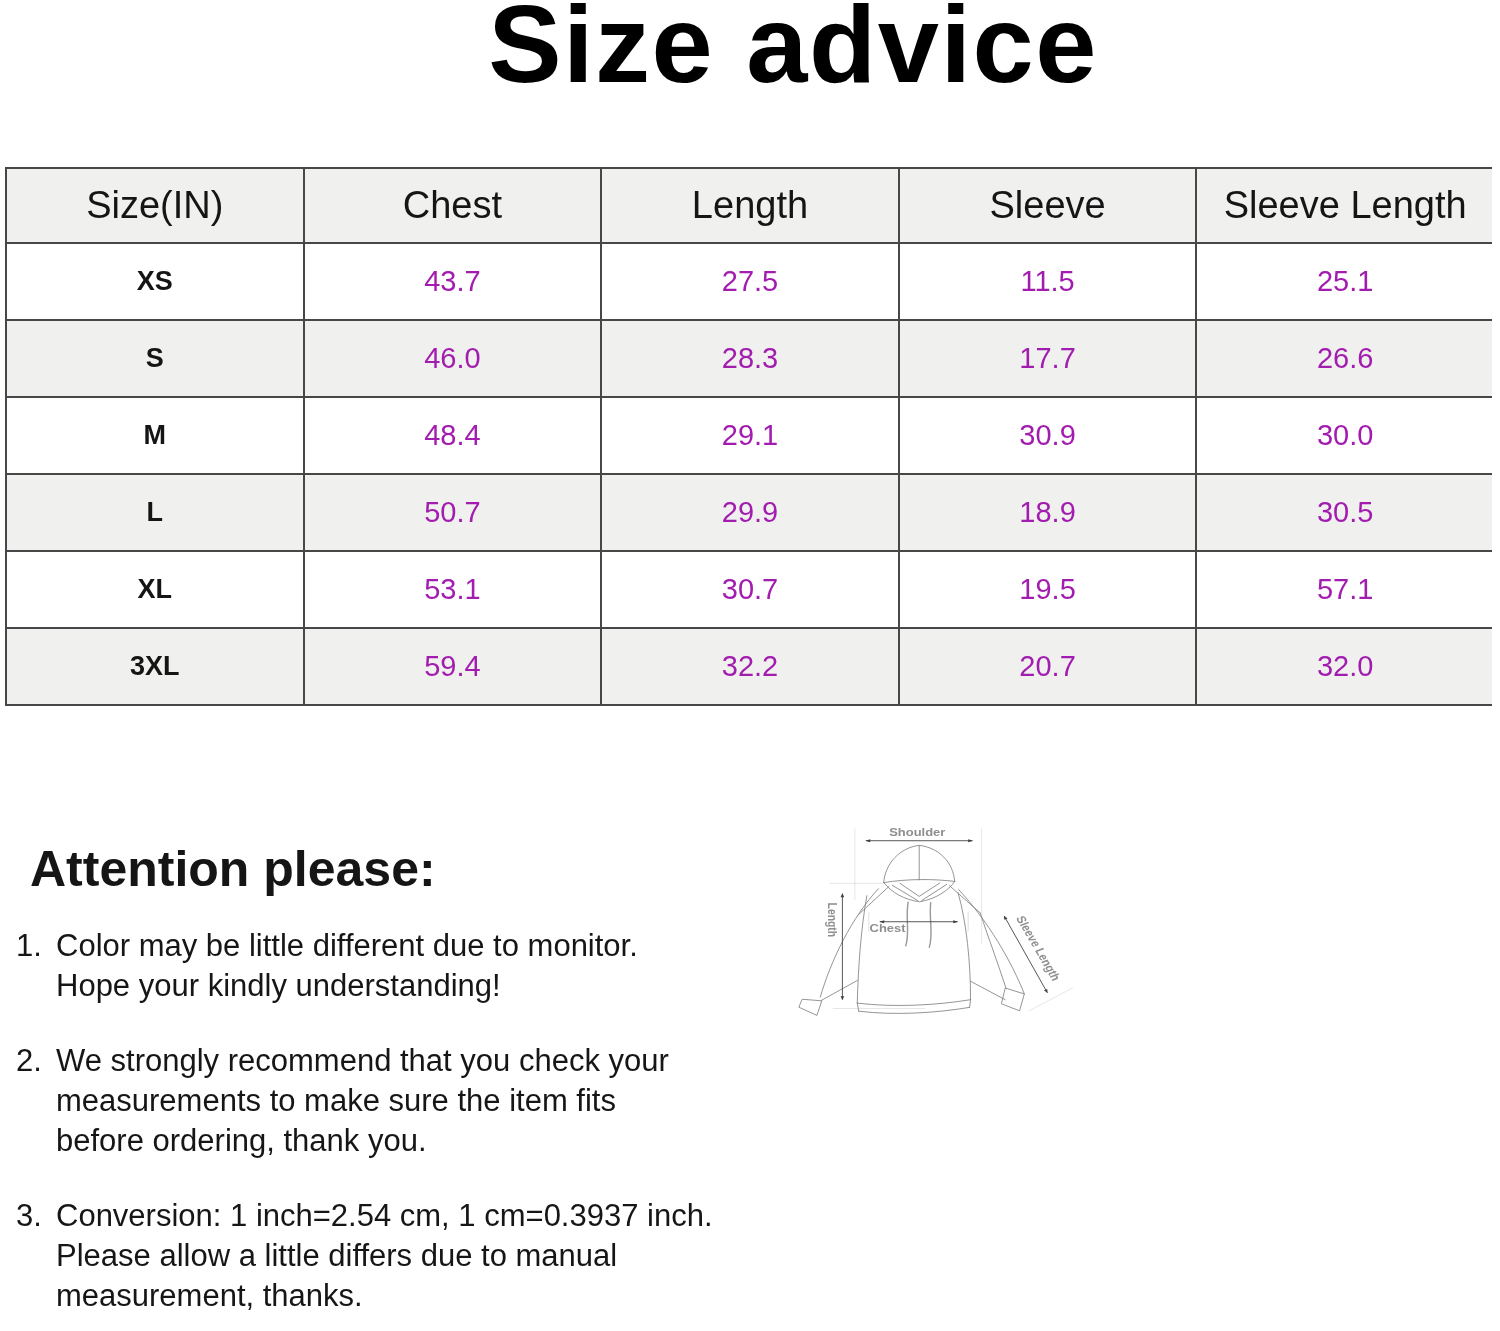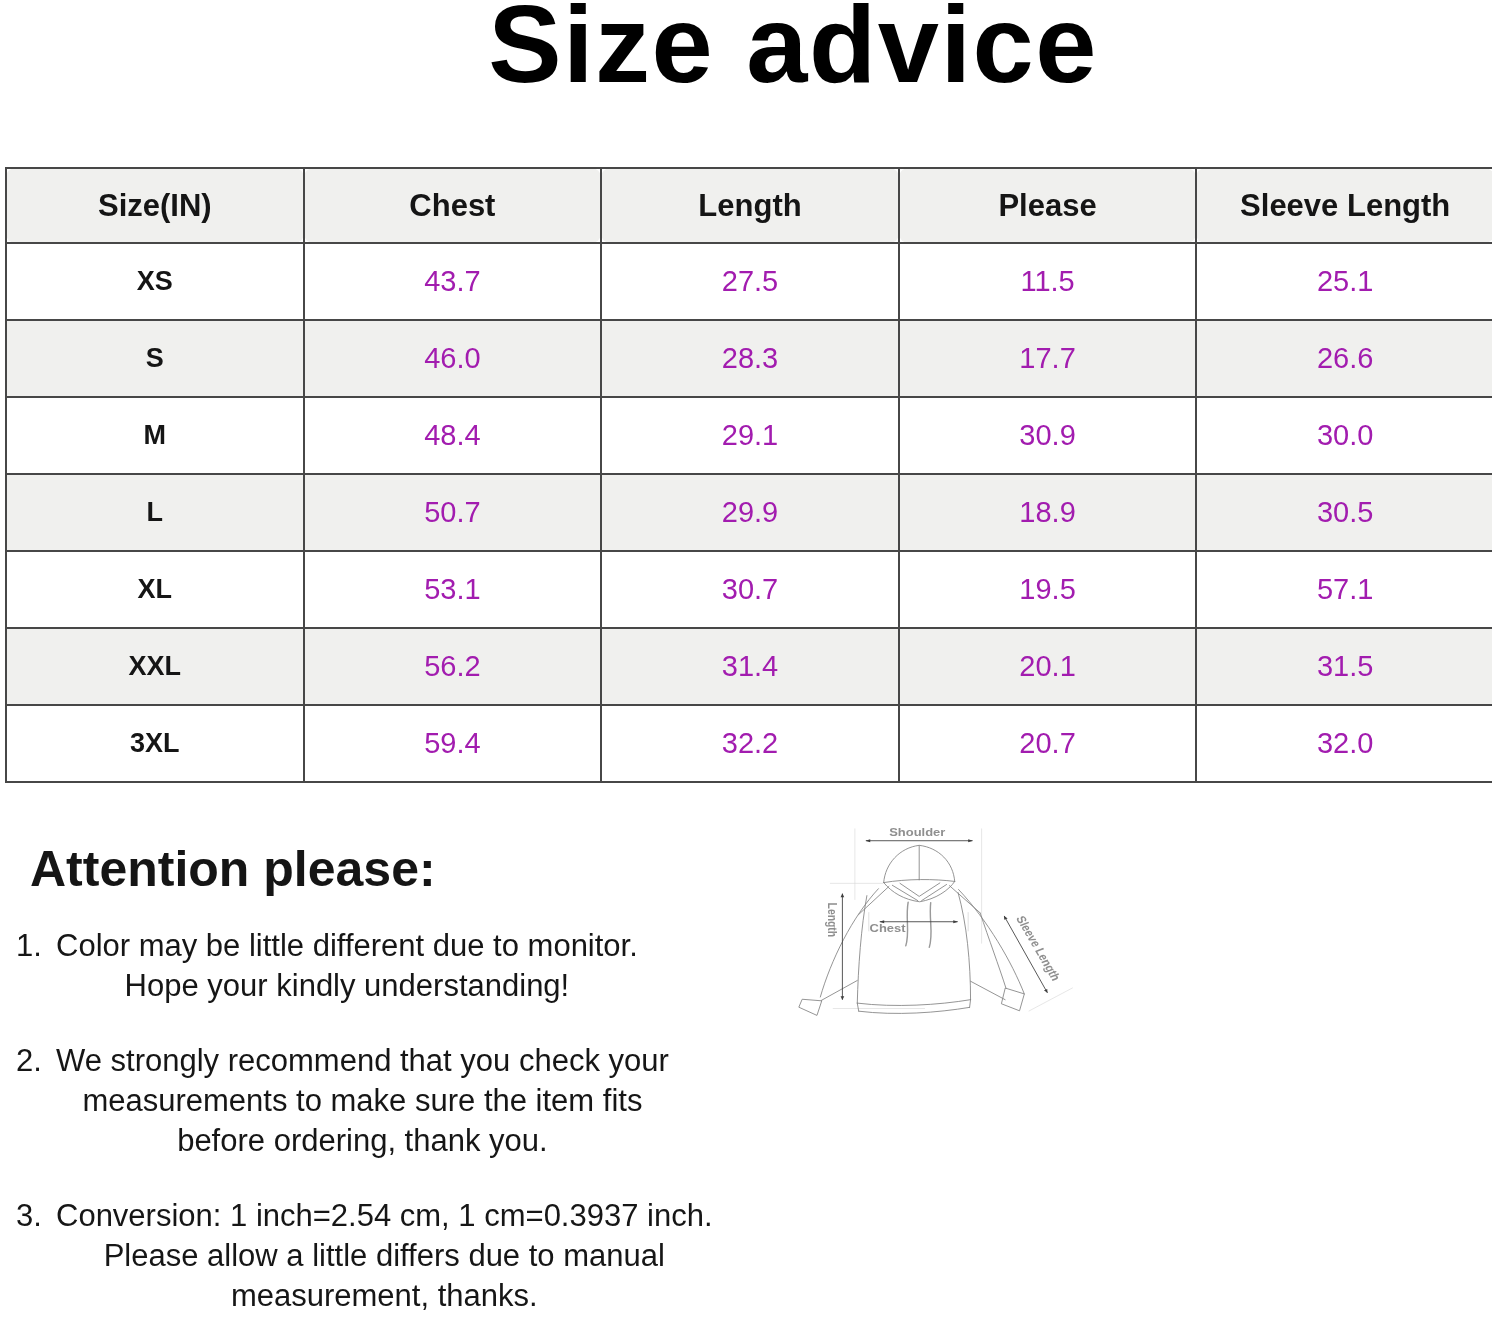--- a/index.html
+++ b/index.html
@@ -25,38 +25,38 @@
   
   #size-table{
     position:absolute;left:5px;top:167px;width:1490px;
     border-collapse:collapse;table-layout:fixed;
   }
   #size-table th,#size-table td{
     border:2px solid var(--table-border);
     text-align:center;vertical-align:middle;padding:0;
   }
   #size-table thead th{
-    height:73px;font-size:31px;font-weight:bold;background:var(--row-alt-bg);border-radius:9px;
+    height:73px;font-size:38px;font-weight:normal;background:var(--row-alt-bg);
   }
   #size-table tbody tr{height:77px;}
   #size-table tbody tr:nth-child(even){background:var(--row-alt-bg);}
   #size-table tbody tr:nth-child(odd){background:#ffffff;}
   #size-table tbody th{font-size:27px;font-weight:bold;}
   #size-table tbody td{font-size:29px;font-weight:normal;color:#a21caf;}
   
   #attention-heading{
     position:absolute;left:30px;top:840px;
     font-size:50px;font-weight:bold;letter-spacing:0px;
   }
   .note{
     position:absolute;left:16px;width:740px;display:flex;
     font-size:31px;line-height:40px;color:#161616;
   }
   .note .num{flex:0 0 40px;}
-  .note .note-text{white-space:pre-line;text-align:center;}
+  .note .note-text{white-space:pre-line;}
   #note-1{top:926px;}
   #note-2{top:1041px;}
   #note-3{top:1196px;}
   
   #hoodie-diagram{position:absolute;left:780px;top:820px;}
   .garment{stroke:var(--diagram-line);stroke-width:2;fill:none;stroke-linecap:round;stroke-linejoin:round;}
   .string{stroke:#9a9a9a;stroke-width:3;fill:none;stroke-linecap:round;}
   .guide{stroke:var(--guide);stroke-width:1.5;fill:none;}
   .tick{stroke:#cfcfcf;stroke-width:1.5;fill:none;}
   .arrow{stroke:var(--arrow);stroke-width:2;fill:none;}
@@ -72,21 +72,21 @@
 <div id="page">
 
   <div id="title">Size advice</div>
 
   <table id="size-table">
     <thead>
       <tr>
         <th>Size(IN)</th>
         <th>Chest</th>
         <th>Length</th>
-        <th>Please</th>
+        <th>Sleeve</th>
         <th>Sleeve Length</th>
       </tr>
     </thead>
     <tbody>
         <tr>
           <th>XS</th>
           <td>43.7</td>
           <td>27.5</td>
           <td>11.5</td>
           <td>25.1</td>
@@ -111,27 +111,20 @@
           <td>29.9</td>
           <td>18.9</td>
           <td>30.5</td>
         </tr>
         <tr>
           <th>XL</th>
           <td>53.1</td>
           <td>30.7</td>
           <td>19.5</td>
           <td>57.1</td>
-        </tr>
-        <tr>
-          <th>XXL</th>
-          <td>56.2</td>
-          <td>31.4</td>
-          <td>20.1</td>
-          <td>31.5</td>
         </tr>
         <tr>
           <th>3XL</th>
           <td>59.4</td>
           <td>32.2</td>
           <td>20.7</td>
           <td>32.0</td>
         </tr>
       </tbody>
   </table>

